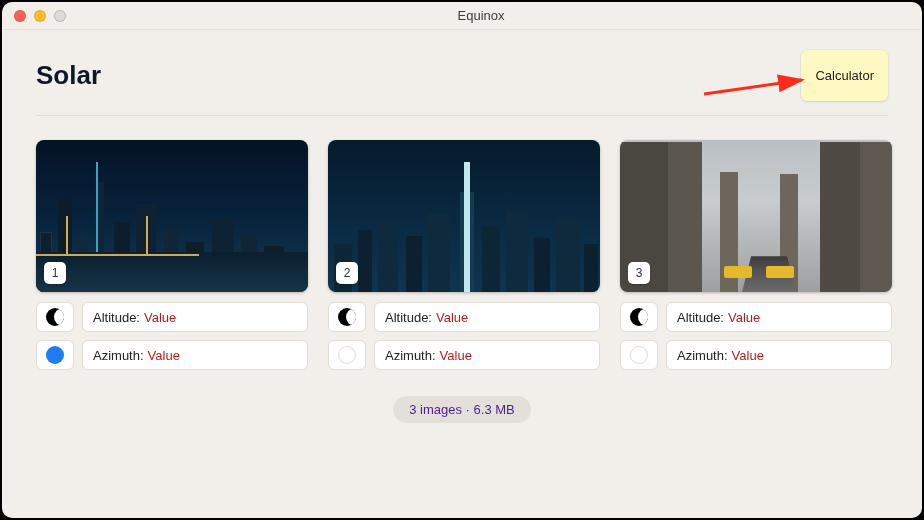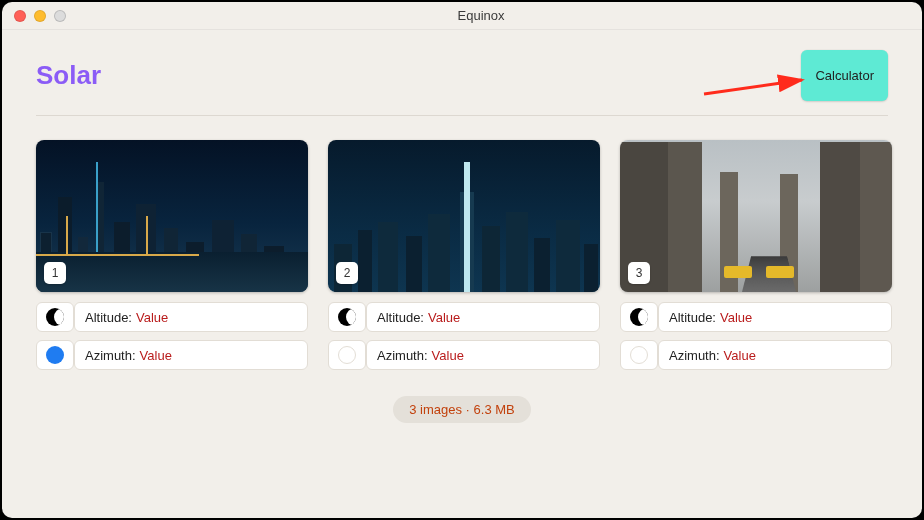--- a/index.html
+++ b/index.html
@@ -50,24 +50,24 @@
       display: flex;
       align-items: center;
       justify-content: space-between;
       padding-bottom: 14px;
       border-bottom: 1px solid #ddd8d1;
       margin-bottom: 24px;
     }
     .page-title {
       font-size: 26px;
       font-weight: 700;
-      color: #8b5cf6;
+      color: #0f172a;
     }
     .calc-btn {
-      background: #5eead4;
+      background: #fef9c3;
       border: none;
       border-radius: 6px;
       padding: 18px 14px;
       font-size: 13px;
       color: #222;
       box-shadow: 0 1px 2px rgba(0,0,0,0.12), 0 0 0 0.5px rgba(0,0,0,0.05);
       cursor: pointer;
     }
     .cards {
       display: flex;
@@ -91,21 +91,21 @@
       background: #fff;
       border-radius: 5px;
       font-size: 12px;
       color: #333;
       display: flex;
       align-items: center;
       justify-content: center;
       box-shadow: 0 1px 2px rgba(0,0,0,0.2);
     }
     .fields { margin-top: 10px; display: flex; flex-direction: column; gap: 8px; }
-    .field-row { display: flex; align-items: flex-start; }
+    .field-row { display: flex; gap: 8px; align-items: flex-start; }
     .icon-box {
       width: 38px;
       height: 30px;
       background: #fff;
       border: 1px solid #e2ddd5;
       border-radius: 6px;
       display: flex;
       align-items: center;
       justify-content: center;
     }
@@ -142,21 +142,21 @@
     }
     .circle-empty {
       width: 18px; height: 18px; border-radius: 50%;
       border: 1.5px solid #e3ded6;
       background: transparent;
     }
     .status-pill {
       margin: 26px auto 0 auto;
       width: fit-content;
       background: #e4e0d9;
-      color: #c2410c;
+      color: #4c1d95;
       font-size: 13px;
       padding: 6px 16px;
       border-radius: 14px;
     }
     
     .arrow {
       position: absolute;
       top: 70px;
       left: 700px;
       pointer-events: none;

